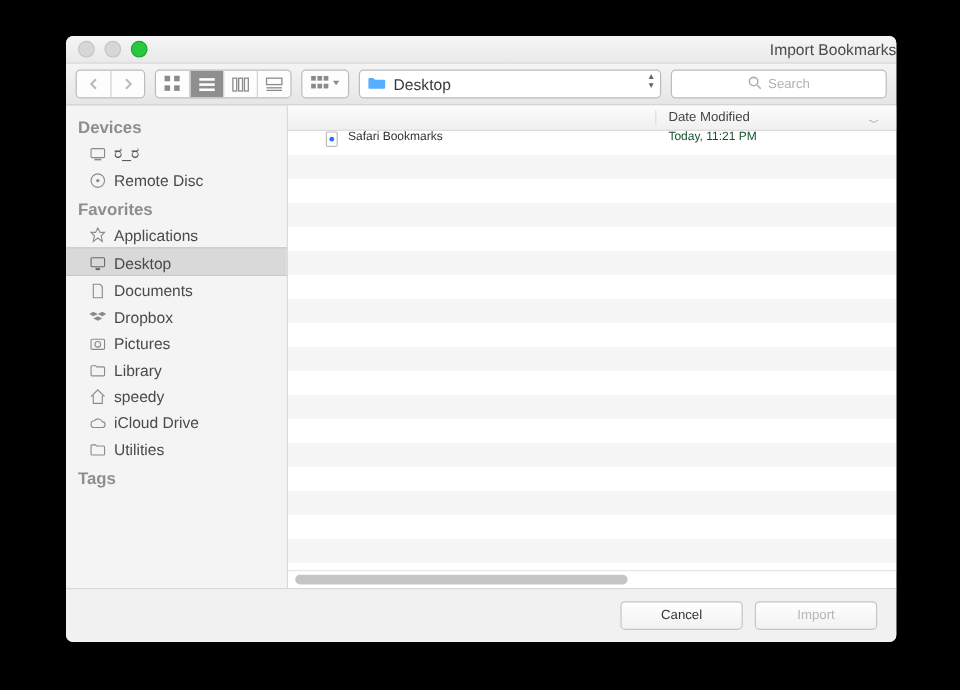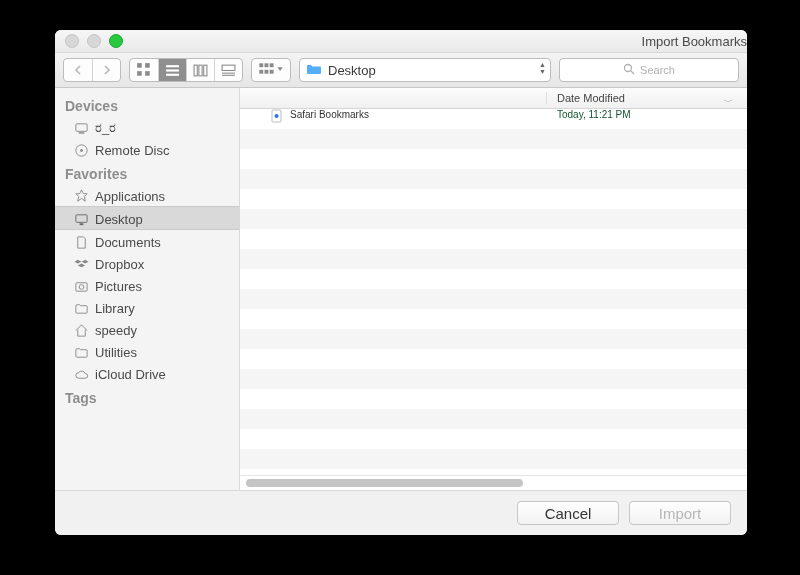--- a/index.html
+++ b/index.html
@@ -194,21 +194,21 @@
     gap:10px;
     padding-right:16px;
   }
   .btn {
     height:22px;
     min-width:72px;
     padding: 0 14px;
     border:1px solid #c6c6c6;
     background: linear-gradient(#fefefe,#f2f2f2);
     border-radius:4px;
-    font-size:15px;
+    font-size:11px;
     color:#333;
     display:flex; align-items:center; justify-content:center;
     cursor:default;
   }
   .btn.disabled { color:#b6b6b6; }
   .folder-blue svg { color:#3ea3ff; }
 </style>
 </head>
 <body>
 
@@ -381,32 +381,32 @@
         <span class="sb-icon">
             <svg viewBox="0 0 16 16">
               <path d="M2 8 L8 2 L14 8 M4 7 V14 H12 V7" fill="none" stroke="#8a8a8a"></path>
             </svg>
           </span>
         <span>speedy</span>
       </div>
       <div class="sb-item">
         <span class="sb-icon">
             <svg viewBox="0 0 16 16">
+              <path d="M5 12 a3 3 0 0 1 0-6 a4 4 0 0 1 7 1 a2.5 2.5 0 0 1 0 5 Z" fill="none" stroke="#8a8a8a"></path>
+            </svg>
+          </span>
+        <span>iCloud Drive</span>
+      </div>
+      <div class="sb-item">
+        <span class="sb-icon">
+            <svg viewBox="0 0 16 16">
               <path d="M2 5 q0-1 1-1 h3 l1 1 h6 q1 0 1 1 v6 q0 1 -1 1 H3 q-1 0 -1 -1 Z" fill="none" stroke="#8a8a8a"></path>
             </svg>
           </span>
         <span>Utilities</span>
-      </div>
-      <div class="sb-item">
-        <span class="sb-icon">
-            <svg viewBox="0 0 16 16">
-              <path d="M5 12 a3 3 0 0 1 0-6 a4 4 0 0 1 7 1 a2.5 2.5 0 0 1 0 5 Z" fill="none" stroke="#8a8a8a"></path>
-            </svg>
-          </span>
-        <span>iCloud Drive</span>
       </div>
 
       <div class="sb-head">Tags</div>
     </div>
 
     <div class="main">
       <div class="cols">
         <div class="col-name">Name</div>
         <div class="col-date">
           <span>Date Modified</span>

